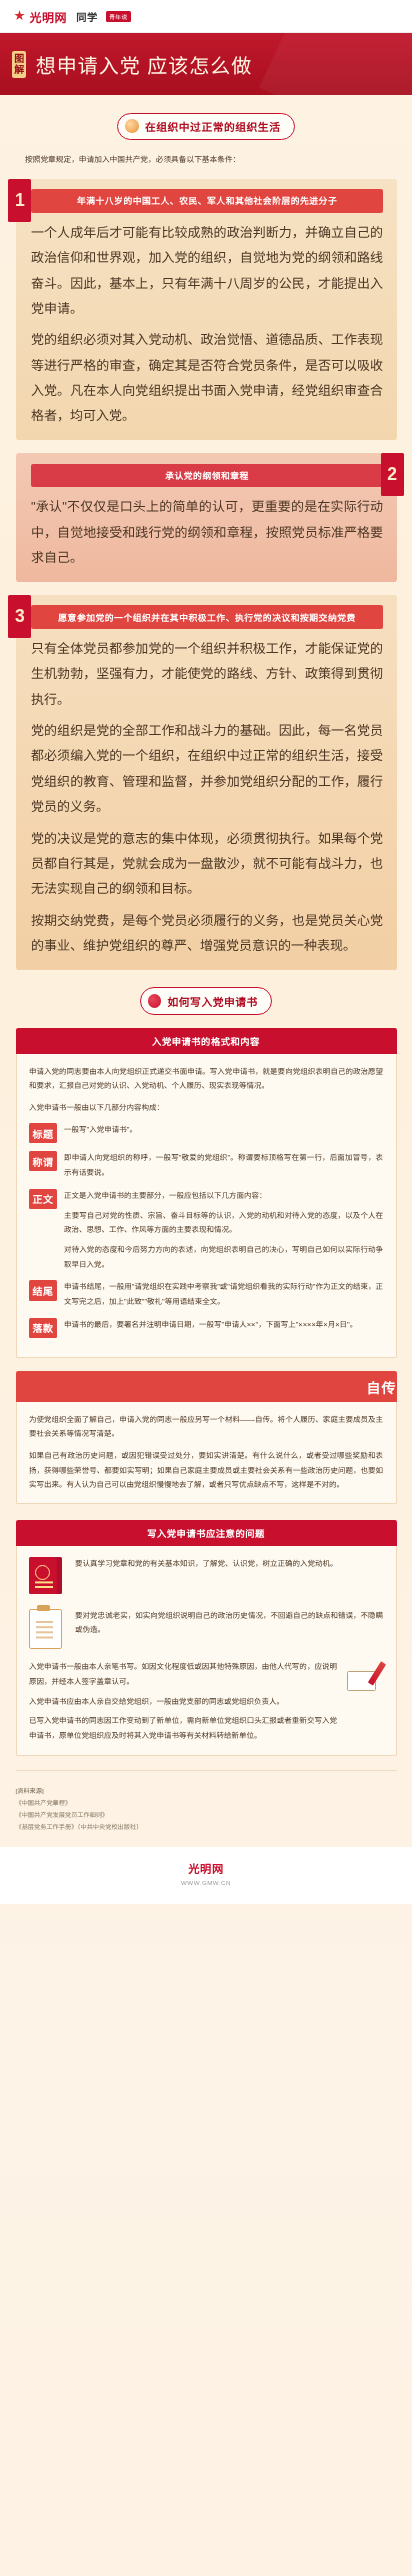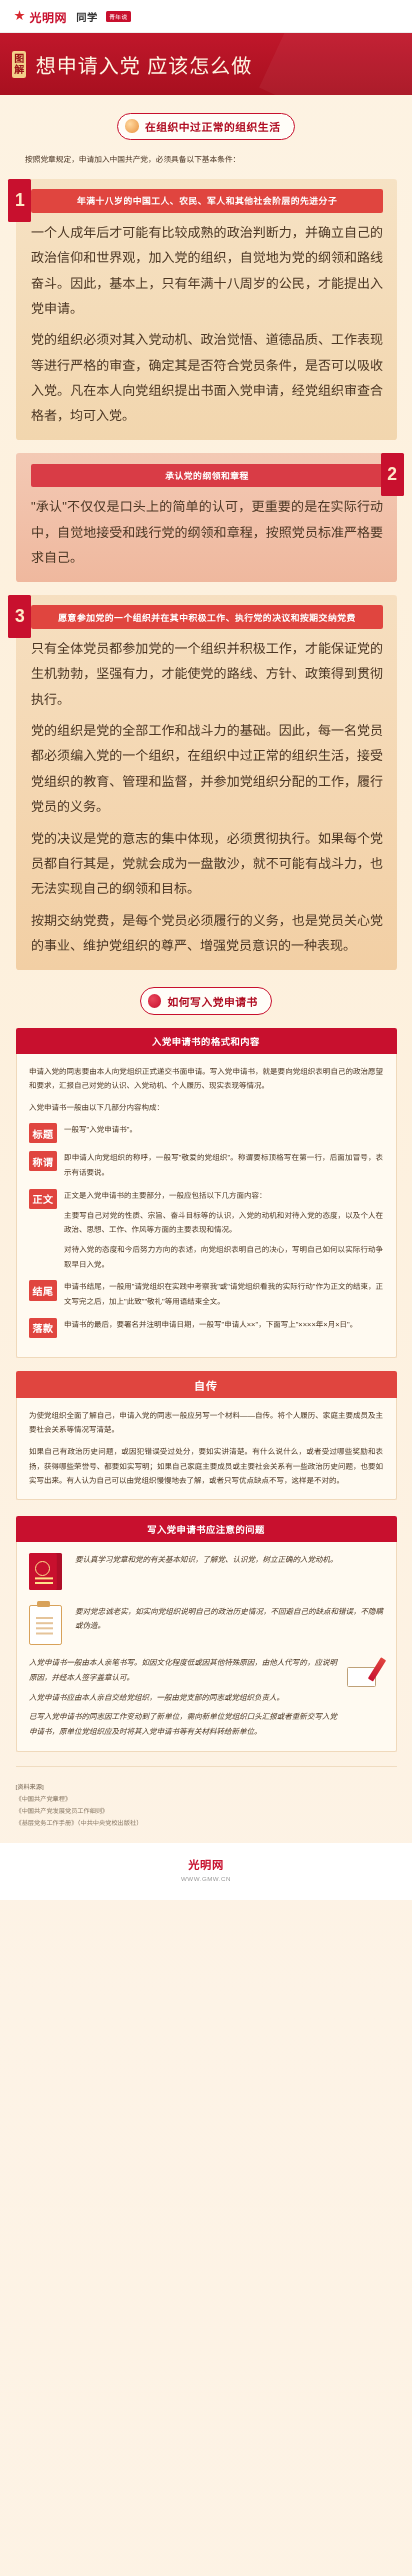--- a/index.html
+++ b/index.html
@@ -267,24 +267,24 @@
     text-align: justify;
   }
   .fmt-text p { margin: 0 0 5.2px; }
   .fmt-text p:last-child { margin-bottom: 0; }
 
   
   .auto-head {
     margin: 0 15.5px 0;
     background: #e0453f;
     color: #fff;
-    font-size: 11px;
+    font-size: 14px;
     font-weight: bold;
     letter-spacing: 1px;
-    text-align: center;
+    text-align: right;
     padding: 5.7px 0;
     border-radius: 2.1px 2.1px 0 0;
   }
 
   
   .note-head {
     margin: 15.5px 15.5px 0;
     background: #c8102e;
     color: #fff;
     font-size: 9.3px;
@@ -300,21 +300,20 @@
     border: 0.5px solid #f0d9bb;
     border-top: none;
     border-radius: 0 0 2.1px 2.1px;
     padding: 11.3px 12.4px;
     box-sizing: border-box;
   }
   .note-item {
     display: flex;
     align-items: flex-start;
     margin-bottom: 13.4px;
-    font-style: italic;
   }
   .note-item:last-child { margin-bottom: 0; }
   .note-ico {
     flex: none;
     width: 38px;
     height: 38px;
     margin-right: 8.2px;
     position: relative;
   }
   .note-txt {

